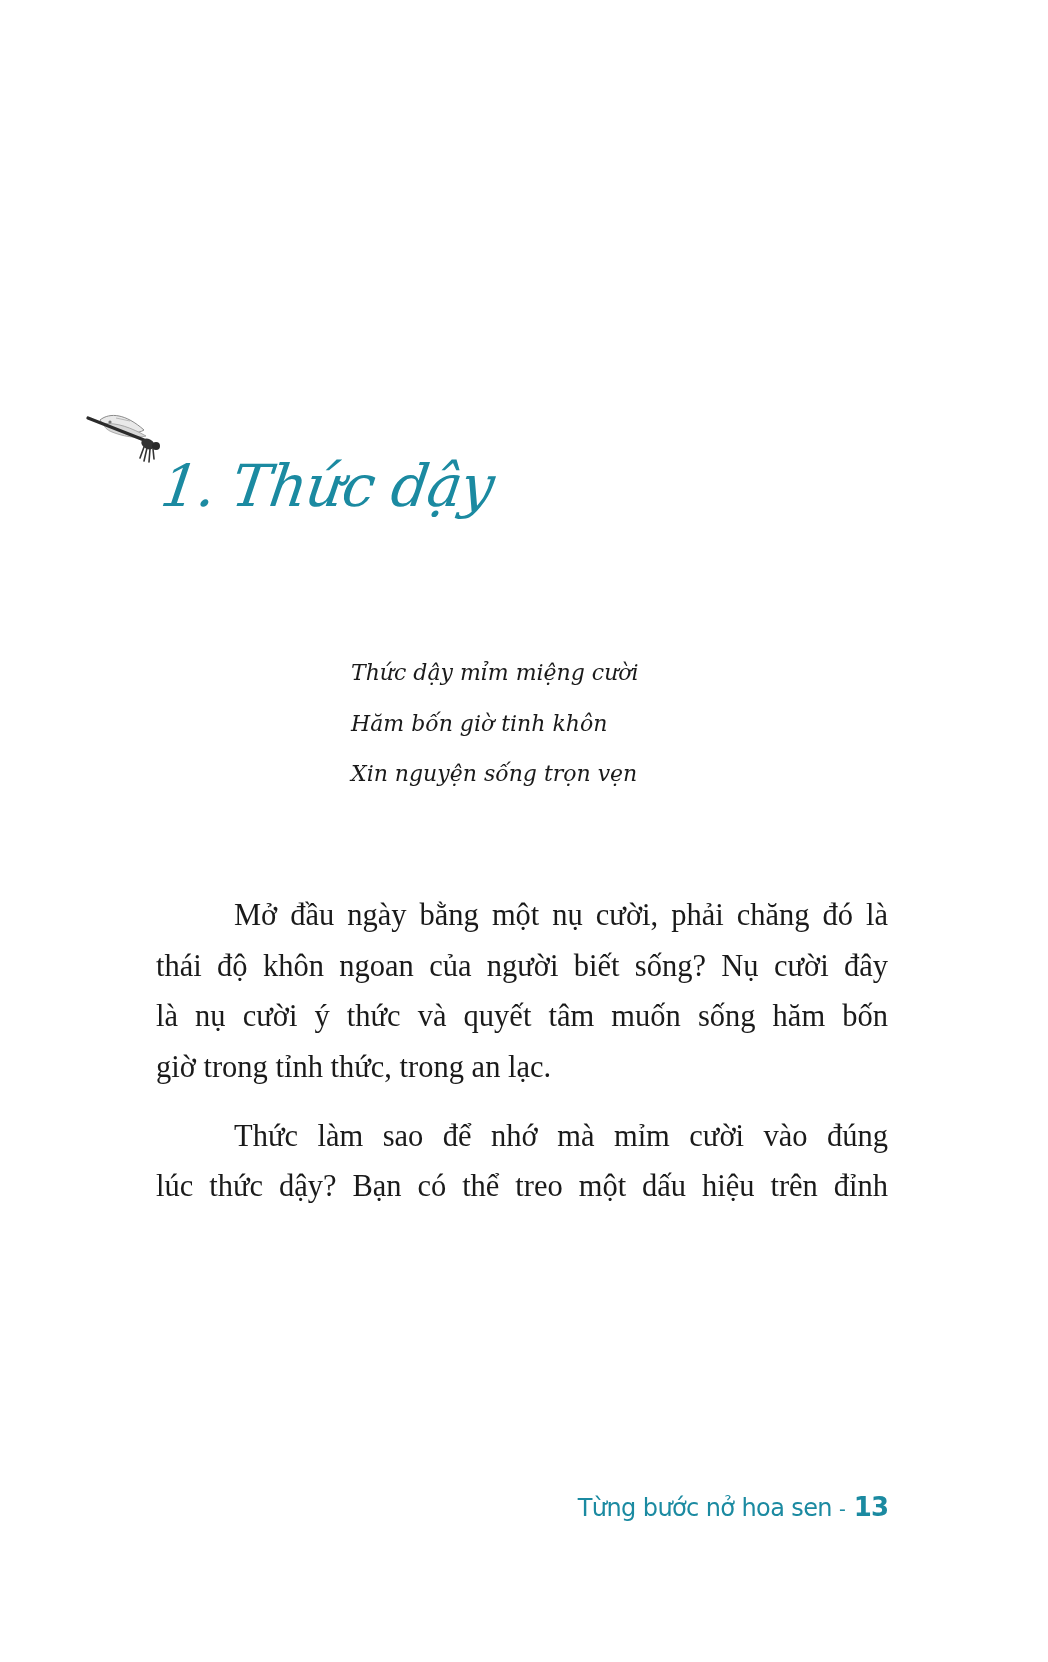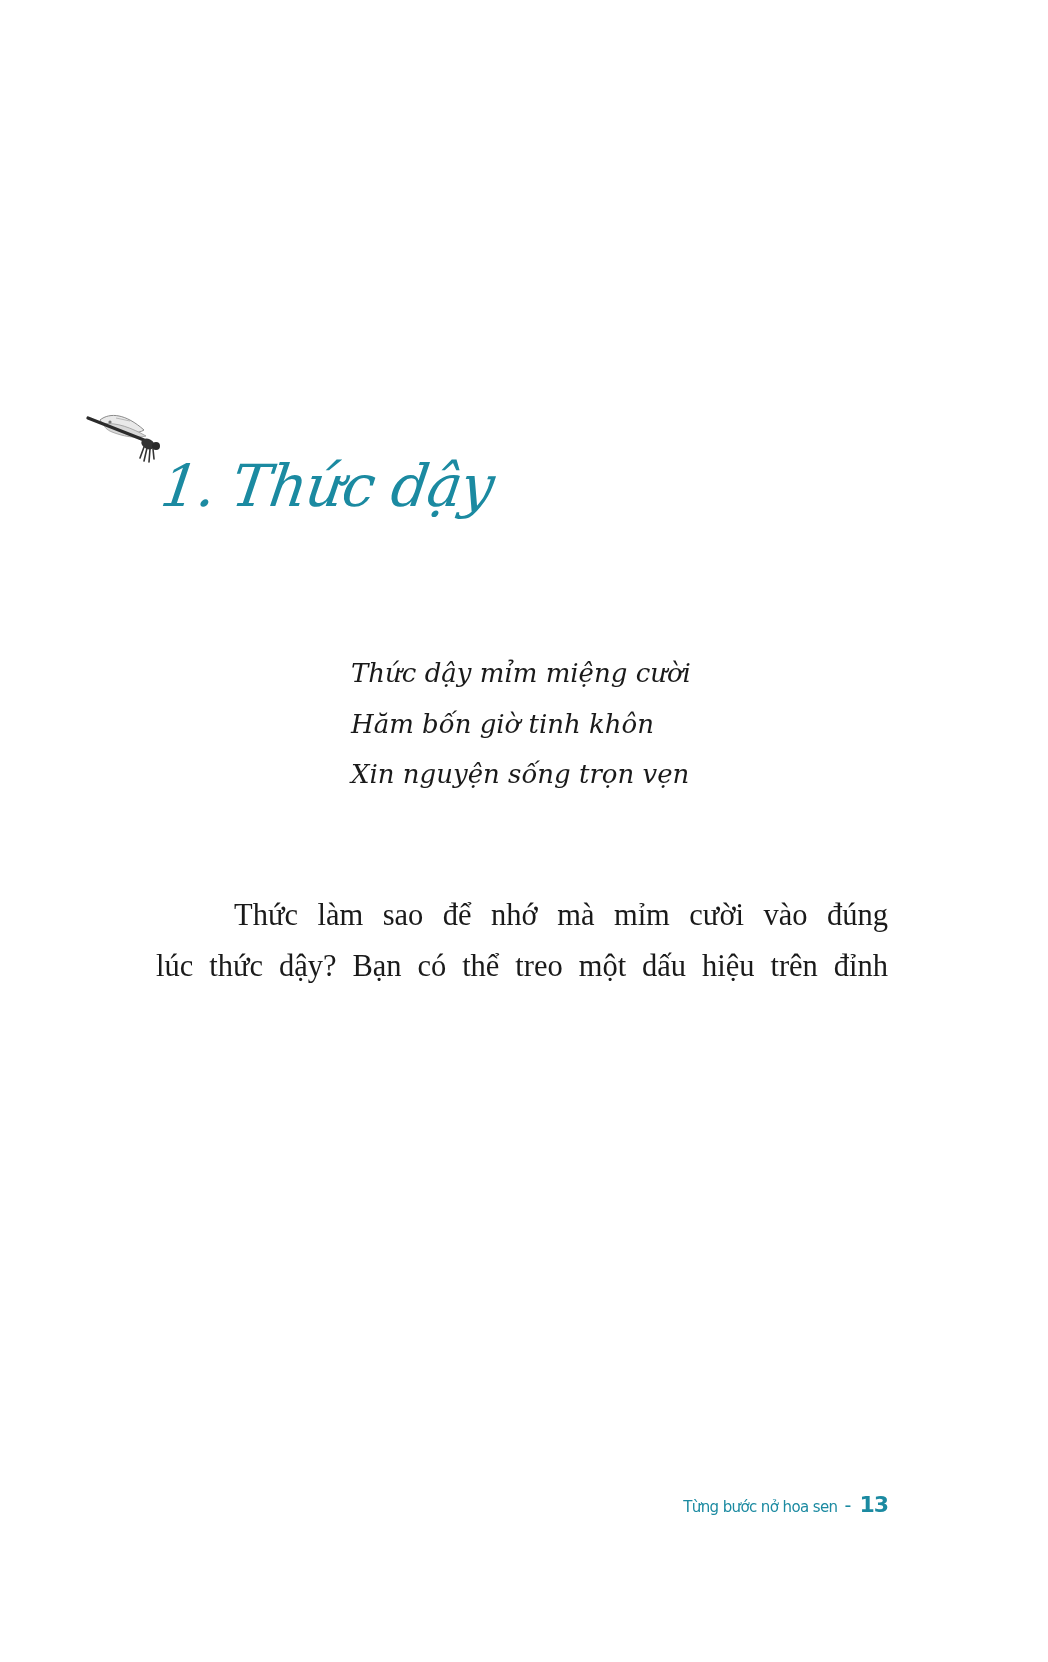--- a/index.html
+++ b/index.html
@@ -46,21 +46,21 @@
       transform-origin: left bottom;
     }
     
     .poem {
       position: absolute;
       left: 351px;
       top: 648px;
       margin: 0;
       font-family: "DejaVu Serif", serif;
       font-style: italic;
-      font-size: 26px;
+      font-size: 22px;
       line-height: 50.5px;
       color: #1a1a1a;
     }
     .poem-line {
       display: block;
       white-space: nowrap;
     }
     
     .body-text {
       position: absolute;
@@ -92,30 +92,30 @@
       position: absolute;
       right: 160px;
       top: 1492px;
       font-family: "DejaVu Sans", sans-serif;
       color: #1b8aa1;
       white-space: nowrap;
       display: flex;
       align-items: baseline;
     }
     .footer-title {
-      font-size: 15px;
+      font-size: 24px;
       letter-spacing: -0.6px;
       font-weight: normal;
     }
     .footer-sep {
       font-size: 19px;
       margin: 0 8px 0 7px;
     }
     .footer-page {
-      font-size: 22px;
+      font-size: 26px;
       font-weight: bold;
       letter-spacing: -1px;
       text-align: center;
     }
   </style>
 </head>
 <body>
 
 <div class="page">
 
@@ -142,20 +142,26 @@
   <h1 class="chapter-title">1. Thức dậy</h1>
 
   <div class="poem">
     <span class="poem-line">Thức dậy mỉm miệng cười</span>
     <span class="poem-line">Hăm bốn giờ tinh khôn</span>
     <span class="poem-line">Xin nguyện sống trọn vẹn</span>
   </div>
 
   <div class="body-text">
     <p class="para">
+      <span class="line first">Mở đầu ngày bằng một nụ cười, phải chăng đó là</span>
+      <span class="line">thái độ khôn ngoan của người biết sống? Nụ cười đây</span>
+      <span class="line">là nụ cười ý thức và quyết tâm muốn sống hăm bốn</span>
+      <span class="line last">giờ trong tỉnh thức, trong an lạc.</span>
+    </p>
+    <p class="para">
       <span class="line first">Thức làm sao để nhớ mà mỉm cười vào đúng</span>
       <span class="line">lúc thức dậy? Bạn có thể treo một dấu hiệu trên đỉnh</span>
     </p>
   </div>
 
   <div class="footer">
     <span class="footer-title">Từng bước nở hoa sen</span>
     <span class="footer-sep">-</span>
     <span class="footer-page">13</span>
   </div>

